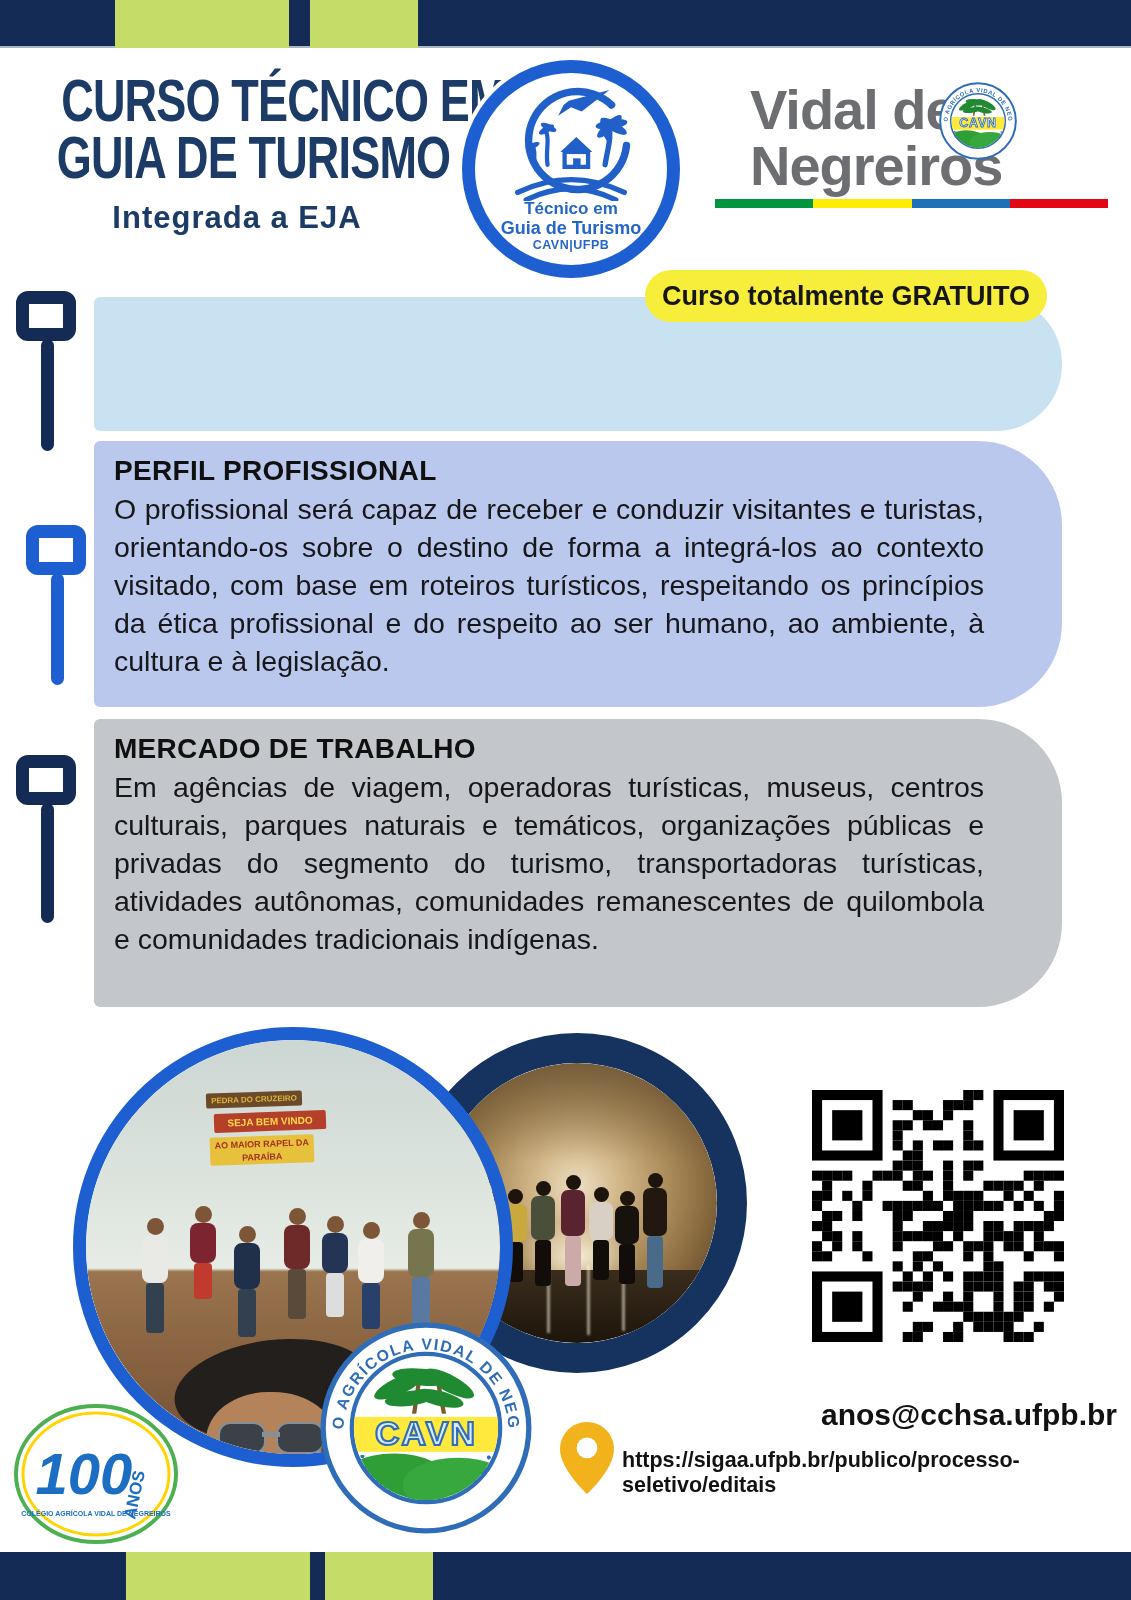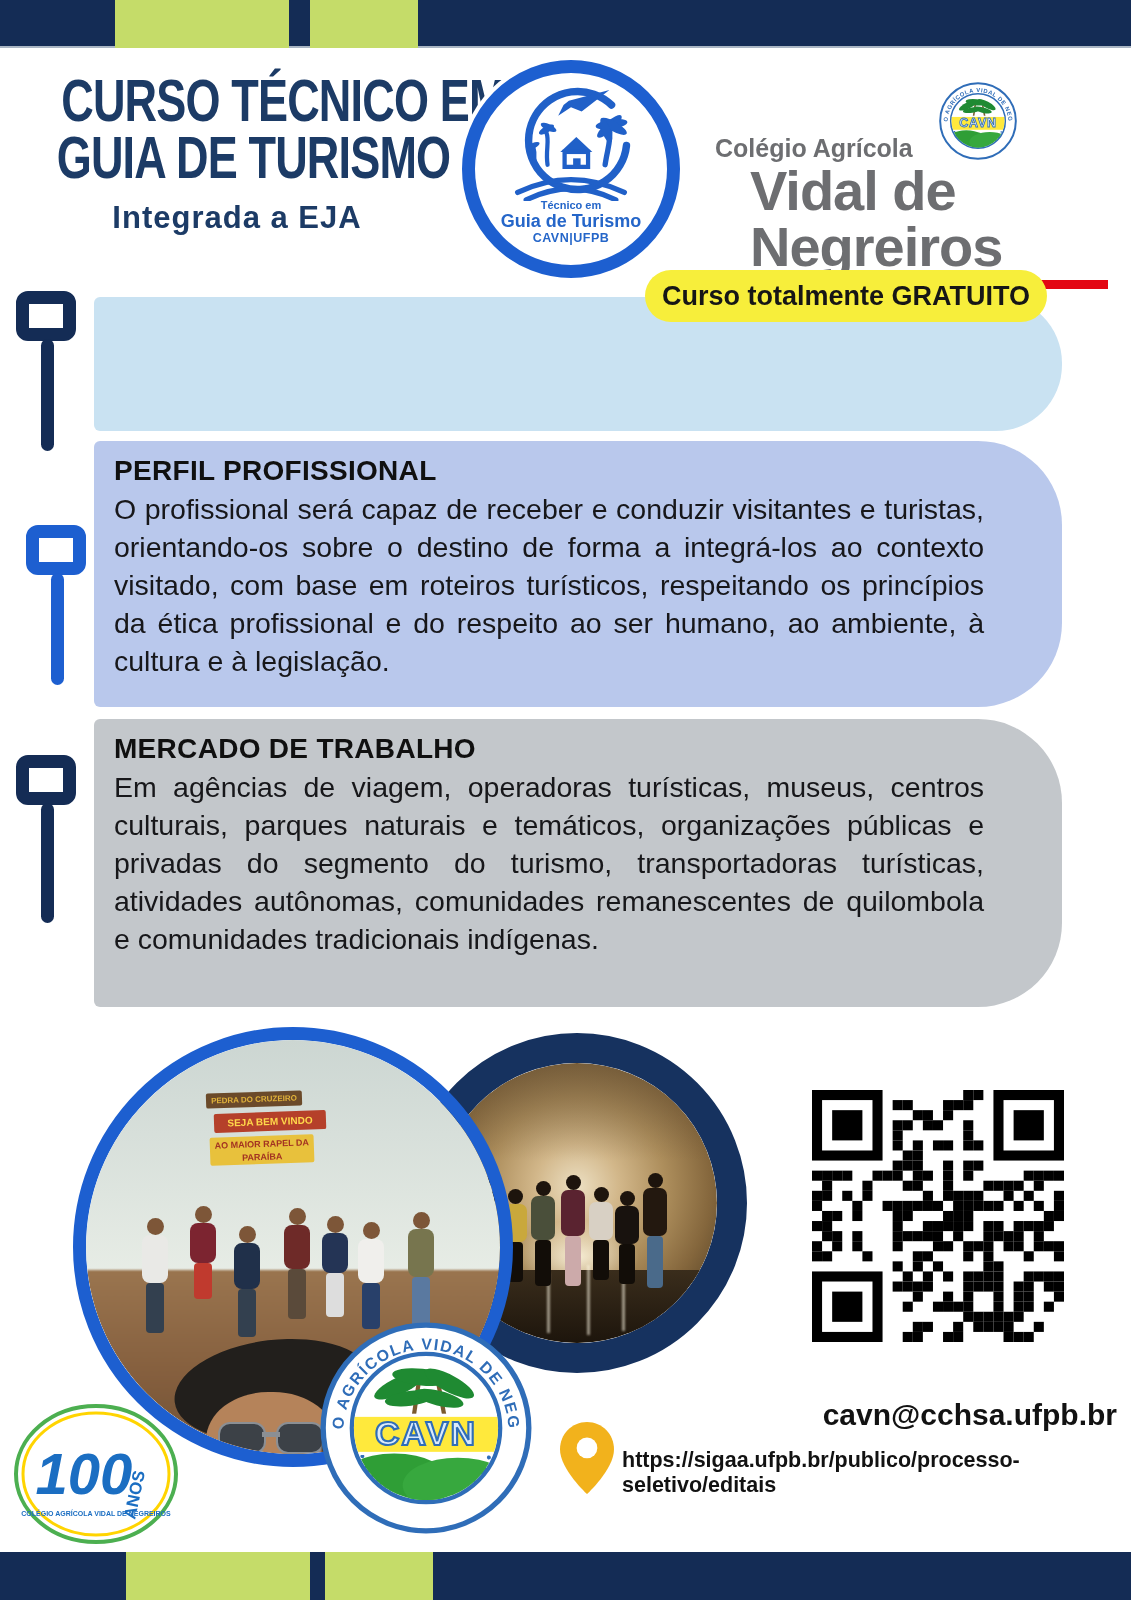--- a/index.html
+++ b/index.html
@@ -20,21 +20,21 @@
 
   
   .title-block{position:absolute;left:22px;top:72px;width:430px;text-align:center;color:var(--title-navy);}
   .title-line{display:inline-block;font-weight:800;font-size:53px;line-height:1.08;letter-spacing:-1px;transform:scale(.85,1.12);transform-origin:center;white-space:nowrap;}
   .subtitle{margin-top:14px;font-size:31px;font-weight:600;letter-spacing:1px;color:var(--title-navy);}
 
   .course-logo{position:absolute;left:462px;top:60px;width:218px;height:218px;border-radius:50%;
     background:#fff;border:13px solid var(--blue);box-shadow:0 0 0 4px #fff;}
   .course-logo svg{position:absolute;left:6px;top:0;width:180px;height:128px;}
   .course-logo .cl-text{position:absolute;left:0;right:0;top:126px;text-align:center;color:#2566c9;line-height:1.12;}
-  .cl-t1{font-size:11px;font-weight:700;}
+  .cl-t1{font-size:17px;font-weight:700;}
   .cl-t2{font-size:18px;font-weight:800;}
   .cl-t3{font-size:12.5px;font-weight:700;letter-spacing:.5px;}
 
   .school-logo{position:absolute;left:715px;top:82px;width:402px;}
   .sl-line1{font-size:25px;font-weight:700;color:var(--logo-gray);margin-top:52px;}
   .sl-line2{font-size:56px;font-weight:700;color:var(--logo-gray);letter-spacing:-1px;line-height:1.0;margin-left:35px;}
   .sl-tagline{font-family:"Liberation Serif",serif;font-style:italic;font-weight:700;font-size:19.5px;color:var(--green);margin-top:3px;white-space:nowrap;}
   .sl-bar{display:flex;height:9px;margin-top:5px;width:393px;}
   .sl-bar div{flex:1;}
   .mini-seal{position:absolute;right:100px;top:0;width:78px;height:78px;}
@@ -200,21 +200,20 @@
           <ellipse cx="122" cy="58" rx="26" ry="8" transform="rotate(28 122 58)"></ellipse>
           <ellipse cx="85" cy="72" rx="24" ry="7" transform="rotate(-8 85 72)"></ellipse>
           <ellipse cx="112" cy="72" rx="24" ry="7" transform="rotate(14 112 72)"></ellipse>
         </g>
         <rect x="28" y="88" width="144" height="36" fill="#ffe93c" stroke="#fff" stroke-width="3"></rect>
         <text x="100" y="116" text-anchor="middle" font-size="32" font-weight="bold" fill="#dcebfa" stroke="#2f6db8" stroke-width="2" letter-spacing="2">CAVN</text>
         <ellipse cx="70" cy="152" rx="54" ry="28" fill="#2f9e36"></ellipse>
         <ellipse cx="130" cy="154" rx="52" ry="26" fill="#37a83e"></ellipse>
       </g>
     </svg>
-    <div class="sl-line1">Colégio Agrícola</div>
     <div class="sl-line2">Vidal de Negreiros</div>
     <div class="sl-bar">
       <div style="background:#009640"></div>
         <div style="background:#ffed00"></div>
       <div style="background:#1d71b8"></div>
         <div style="background:#e30613"></div>
     </div>
   </div>
 
   <div class="pill">Curso totalmente GRATUITO</div>
@@ -594,21 +593,21 @@
       <rect x="10" y="10" width="50" height="50" fill="#fff"></rect>
       <rect x="20" y="20" width="30" height="30" fill="#000"></rect>
       <rect x="180" y="0" width="70" height="70" fill="#000"></rect>
       <rect x="190" y="10" width="50" height="50" fill="#fff"></rect>
       <rect x="200" y="20" width="30" height="30" fill="#000"></rect>
       <rect x="0" y="180" width="70" height="70" fill="#000"></rect>
       <rect x="10" y="190" width="50" height="50" fill="#fff"></rect>
       <rect x="20" y="200" width="30" height="30" fill="#000"></rect>
     </svg>
 
-  <div class="email">cavn@cchsa.ufpb.br</div>
+  <div class="email">anos@cchsa.ufpb.br</div>
 
   <svg class="map-pin" viewBox="0 0 24 32">
     <path d="M12,0 C5.2,0 0,5.4 0,12.2 C0,21 12,32 12,32 C12,32 24,21 24,12.2 C24,5.4 18.8,0 12,0 Z" fill="#f2b21c"></path>
     <circle cx="12" cy="11.5" r="4.6" fill="#fff"></circle>
   </svg>
   <div class="url">https://sigaa.ufpb.br/publico/processo-seletivo/editais</div>
 
 
   <div class="bar bottom">
     <div class="lime lime1"></div>

